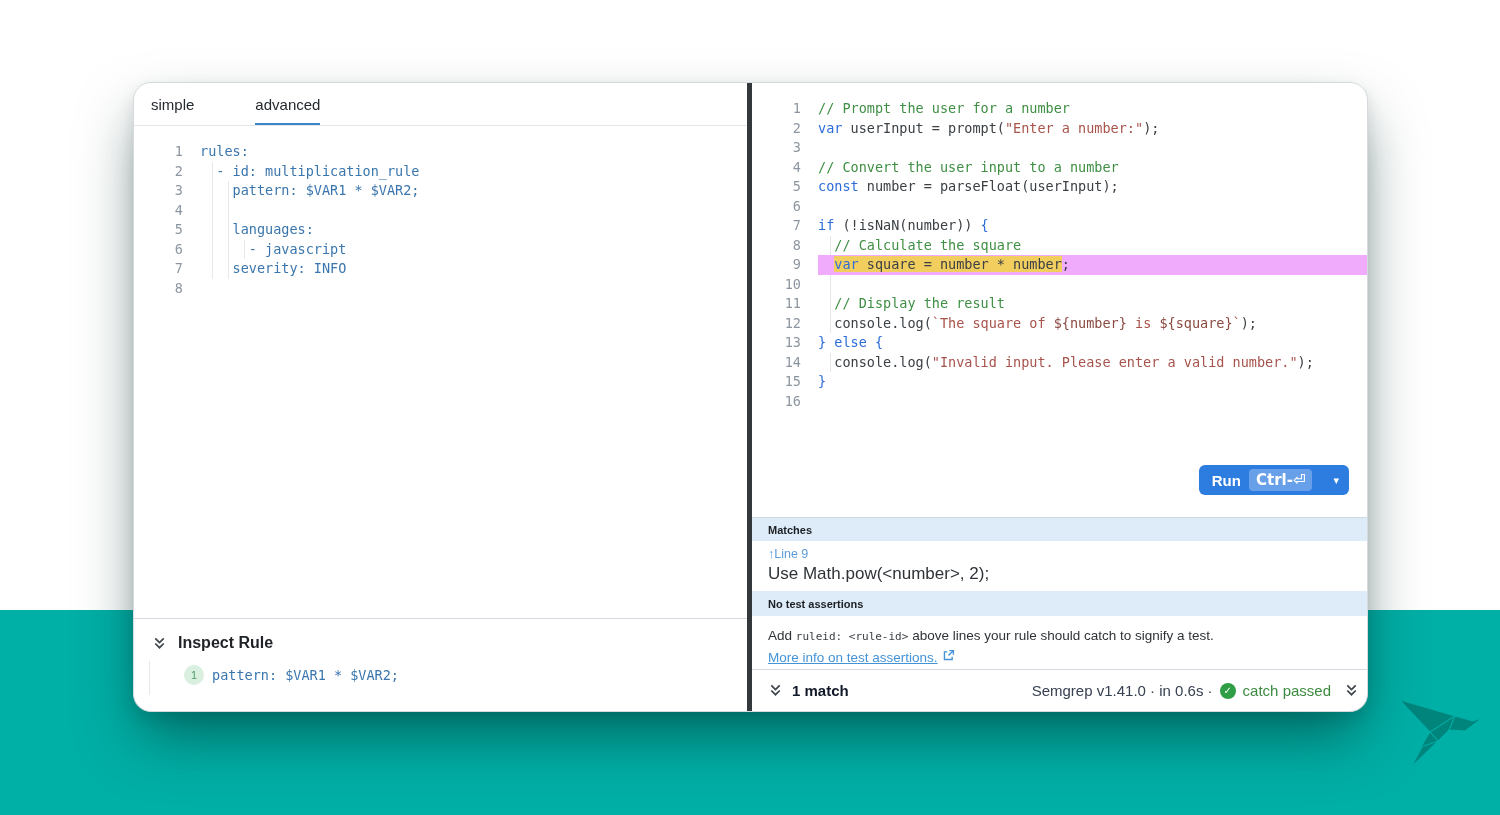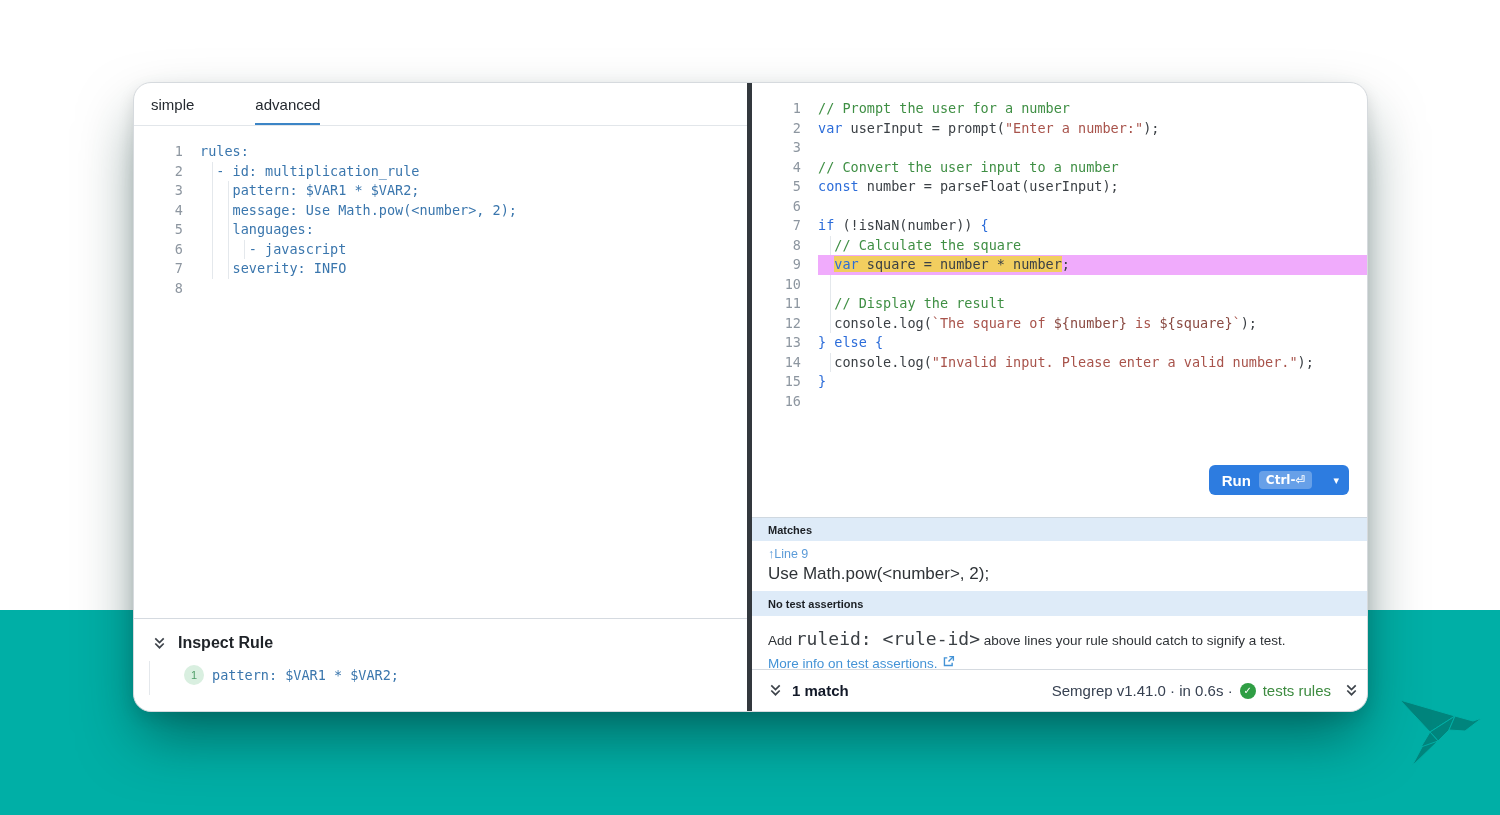--- a/index.html
+++ b/index.html
@@ -37,32 +37,32 @@
   .lt { flex:1; white-space:pre; }
   .guide { position:absolute; top:0; bottom:0; width:1px; background:#e4e8ec; }
   .tk-y{color:#3a76ad} .tk-k{color:#2b6cd9} .tk-p{color:#3b4045}
   .tk-c{color:#3f8f44} .tk-s{color:#a8534b} .tk-i{color:#8a4a42}
   .cl.hl .lt { background:#f0abfc; }
   .cl.hl .mark { background:#f2ce5f; }
 
   .run-btn { position:absolute; right:20px; top:382px; height:30px; background:#2d7ce0; border:none; border-radius:6px;
              display:flex; align-items:center; padding:0 10px 0 13px; cursor:pointer; }
   .run-label { color:#fff; font-size:15px; font-weight:bold; margin-right:8px; }
-  .run-kbd { background:rgba(255,255,255,.28); color:#fff; font-size:12px; font-weight:bold; border-radius:4px;
+  .run-kbd { background:rgba(255,255,255,.28); color:#fff; font-size:15px; font-weight:bold; border-radius:4px;
              padding:2px 7px; font-family:"DejaVu Sans", sans-serif; }
   .run-caret { color:#fff; font-size:11px; margin-left:11px; padding-left:10px; }
 
   .results { position:absolute; left:0; right:0; top:434px; border-top:1px solid #cfd8e0; }
   .band { background:#deebf8; font-size:11px; font-weight:bold; color:#1b1f24; padding:2px 16px; height:23px; line-height:20px; }
   .band2 { height:25px; line-height:22px; }
   .line-link-row { padding:6px 16px 1px; font-size:12.5px; }
   .line-link { color:#5b9bd8; cursor:pointer; }
   .match-text { padding:2px 16px 7px; font-size:17px; color:#2f3337; }
   .hint { padding:12px 16px 0; font-size:13.5px; color:#2f3337; }
-  .hint code { font-family:"DejaVu Sans Mono", monospace; font-size:18px; color:#3b4045; }
+  .hint code { font-family:"DejaVu Sans Mono", monospace; font-size:11px; color:#3b4045; }
   .info-link-row { padding:6px 16px 0; font-size:13.5px; }
   .info-link { color:#4493d6; text-decoration:underline; cursor:pointer; margin-right:4px; }
 
   .rfooter { position:absolute; left:0; right:0; bottom:0; height:42px; border-top:1px solid #d5dae0;
              display:flex; align-items:center; padding:0 10px 0 16px; }
   .fleft { display:flex; align-items:center; gap:9px; font-size:15px; font-weight:bold; color:#111827; }
   .fright { margin-left:auto; display:flex; align-items:center; gap:7px; font-size:15px; color:#374151; }
   .passed { color:#3d8b40; }
   .checkdot { width:16px; height:16px; border-radius:50%; background:#2f9e44; color:#fff; font-size:10px;
               display:flex; align-items:center; justify-content:center; }
@@ -118,21 +118,20 @@
           <div class="cl">
             <i class="guide" style="left: 78px;"></i>
             <i class="guide" style="left: 94.2px;"></i>
             <span class="ln">3</span>
             <span class="lt"><span class="tk-y">    pattern: $VAR1 * $VAR2;</span></span>
           </div>
           <div class="cl">
             <i class="guide" style="left: 78px;"></i>
             <i class="guide" style="left: 94.2px;"></i>
             <span class="ln">4</span>
-            <span class="lt"><span class="tk-y">    message: Use Math.pow(&lt;number&gt;, 2);</span></span>
           </div>
           <div class="cl">
             <i class="guide" style="left: 78px;"></i>
             <i class="guide" style="left: 94.2px;"></i>
             <span class="ln">5</span>
             <span class="lt"><span class="tk-y">    languages:</span></span>
           </div>
           <div class="cl">
             <i class="guide" style="left: 78px;"></i>
             <i class="guide" style="left: 94.2px;"></i>
@@ -277,21 +276,21 @@
             <svg width="15" height="15" viewBox="0 0 16 16" fill="none" stroke="#3d434a" stroke-width="1.8">
                 <path d="M3.5 2.5 L8 7 L12.5 2.5"></path>
                 <path d="M3.5 8 L8 12.5 L12.5 8"></path>
               </svg>
           </span>
           <span>1 match</span>
         </div>
         <div class="fright">
           <span>Semgrep v1.41.0 · in 0.6s ·</span>
           <span class="checkdot">✓</span>
-          <span class="passed">tests rules</span>
+          <span class="passed">catch passed</span>
           <span class="chev" style="margin-left:6px">
             <svg width="15" height="15" viewBox="0 0 16 16" fill="none" stroke="#3d434a" stroke-width="1.8">
                 <path d="M3.5 2.5 L8 7 L12.5 2.5"></path>
                 <path d="M3.5 8 L8 12.5 L12.5 8"></path>
               </svg>
           </span>
         </div>
       </div>
     </div>
 

